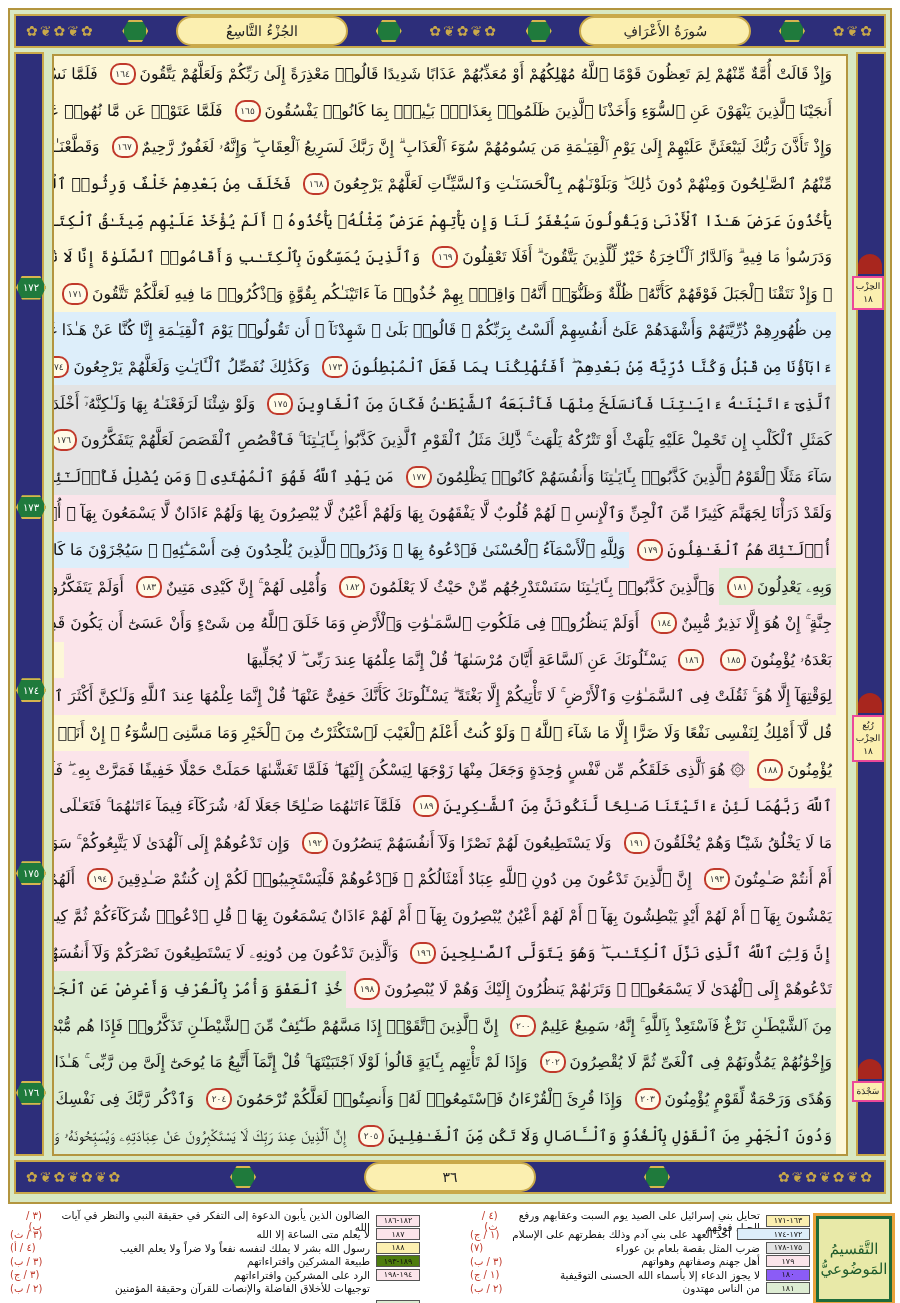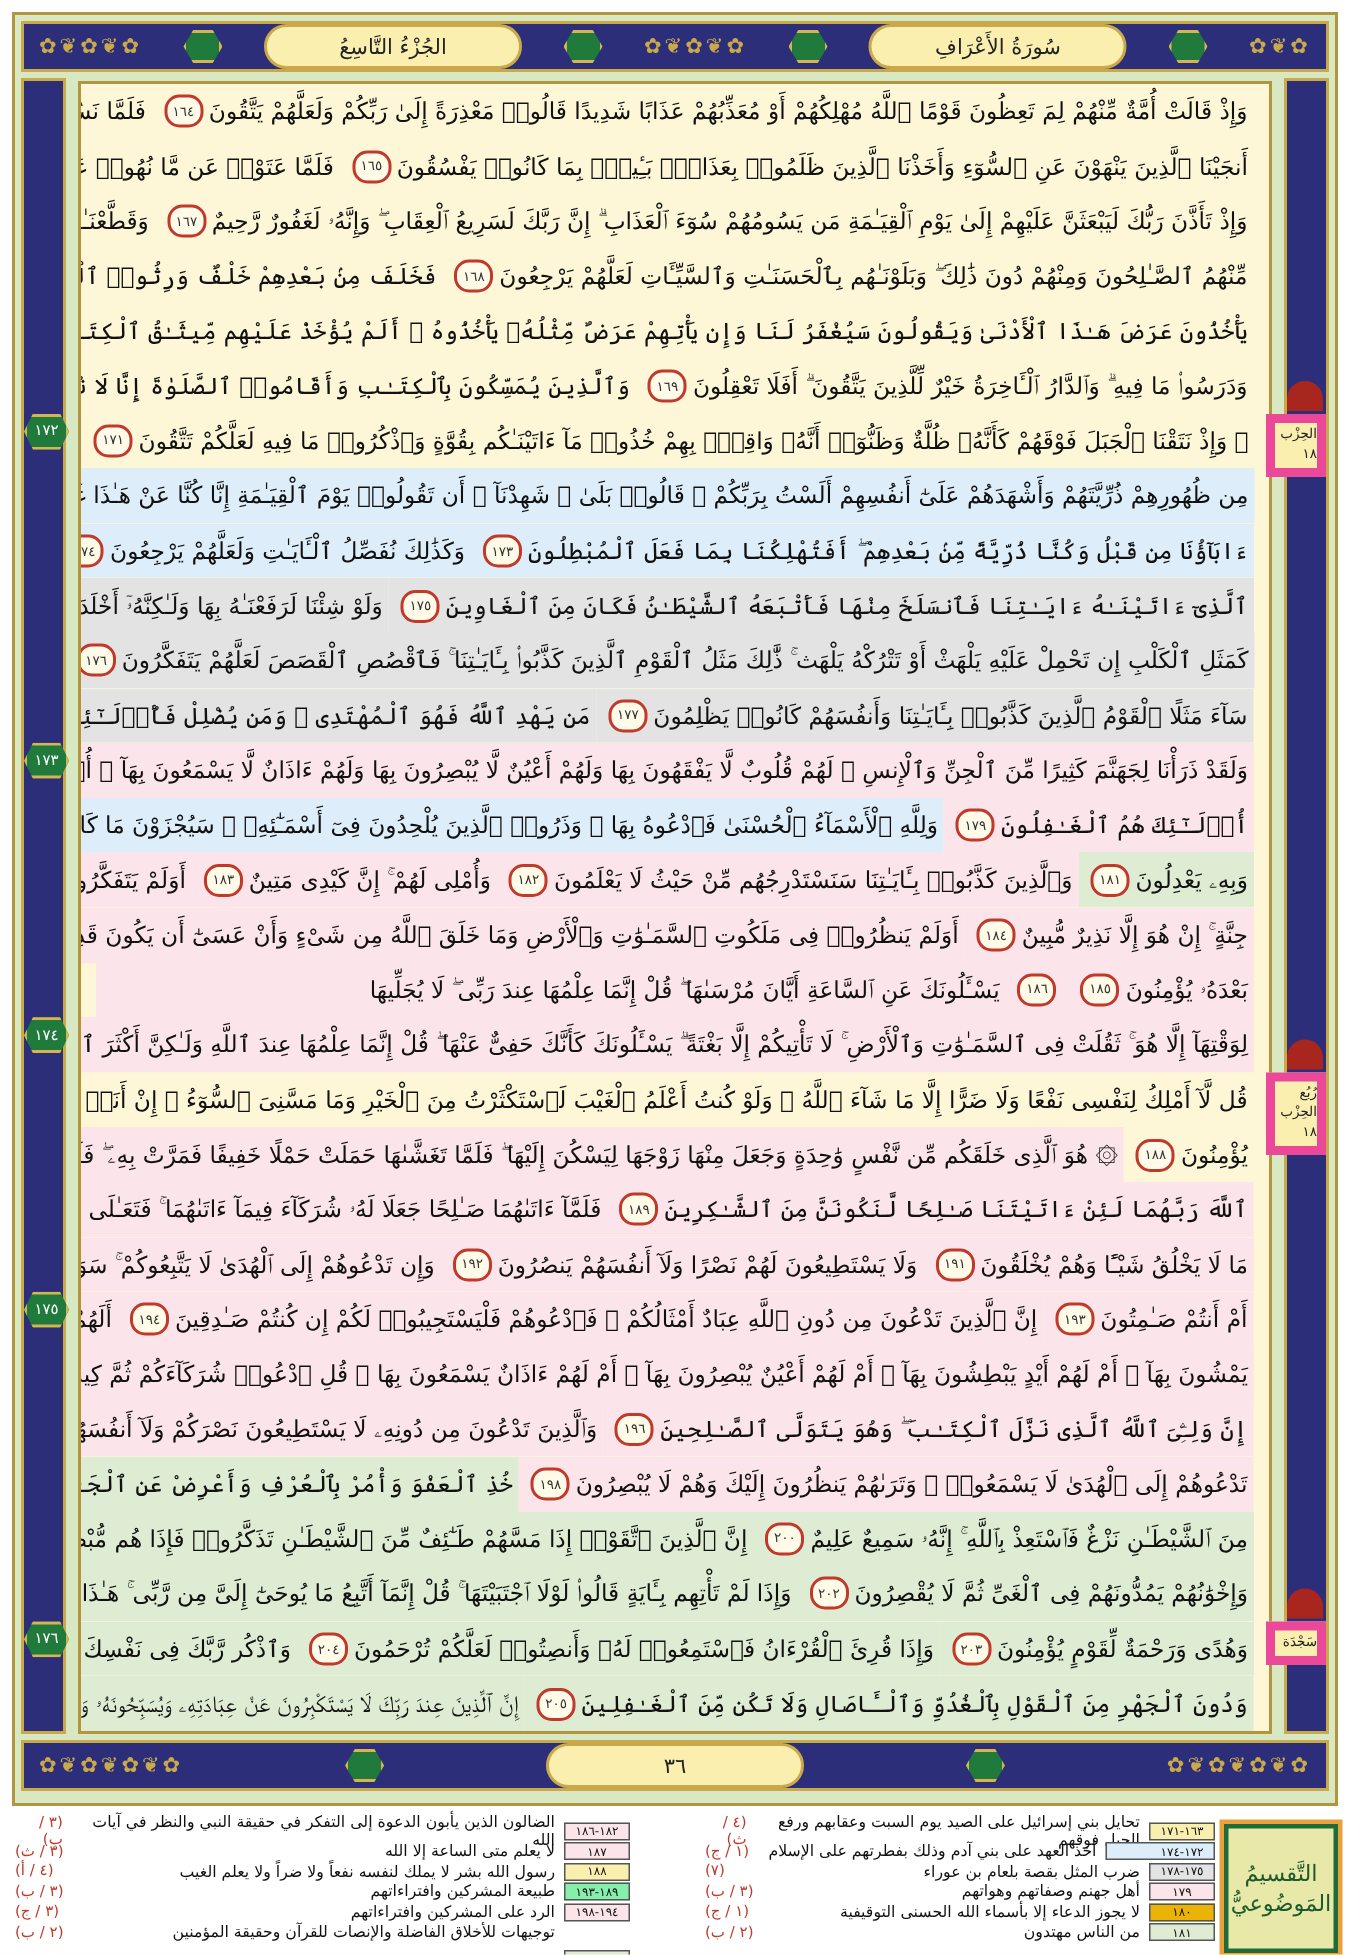--- a/index.html
+++ b/index.html
@@ -18,21 +18,21 @@
   .line{position:absolute;left:0;right:0;height:38.5px;direction:rtl;display:flex;align-items:center;padding:0 10px;box-sizing:border-box;font-family:"DejaVu Serif",serif;font-size:15.5px;color:#111;white-space:nowrap;overflow:hidden;}
   .seg{height:100%;display:flex;align-items:center;padding:0 4px;}
   .c-yellow{background:#fdf7d8;}
   .c-blue{background:#ddeefa;}
   .c-gray{background:#e3e3e3;}
   .c-pink{background:#fbe4ea;}
   .c-green{background:#ddecd3;}
   .ayah{display:inline-flex;align-items:center;justify-content:center;min-width:22px;height:18px;border:2px solid #c0392b;border-radius:10px;font-size:9px;margin:0 4px;color:#333;background:#fffbe8;}
   .rowmark{position:absolute;left:0;width:30px;display:flex;justify-content:center;}
   .pgmark{width:26px;height:20px;background:#1f7a3c;color:#fff;font-size:10px;border:2px solid #d6b44f;display:flex;align-items:center;justify-content:center;clip-path:polygon(20% 0,80% 0,100% 50%,80% 100%,20% 100%,0 50%);}
-  .hizb{position:absolute;right:16px;width:28px;background:#fbefb0;border:6px solid #ec4899;font-size:9px;text-align:right;font-family:"DejaVu Serif",serif;padding:2px 0;line-height:13px;color:#222;}
+  .hizb{position:absolute;right:16px;width:28px;background:#fbefb0;border:2px solid #ec4899;font-size:9px;text-align:center;font-family:"DejaVu Serif",serif;padding:2px 0;line-height:13px;color:#222;}
   .dome{position:absolute;right:18px;width:24px;height:20px;background:#a8261e;border-radius:12px 12px 0 0;}
   .legend{position:absolute;left:0;top:1212px;width:900px;height:91px;direction:rtl;font-size:10.5px;color:#111;}
   .legend-title{position:absolute;right:8px;top:4px;width:70px;height:80px;background:#e8e9a8;border:3px solid #1f6b3a;outline:3px solid #e9a23b;display:flex;align-items:center;justify-content:center;text-align:center;font-family:"DejaVu Serif",serif;font-size:15px;line-height:20px;color:#1e5a2c;}
   .legend-col{position:absolute;top:2px;}
   .legend-col.c1{right:90px;width:340px;}
   .legend-col.c2{right:480px;width:410px;}
   .lrow{display:flex;align-items:center;height:13.5px;gap:6px;}
   .range{min-width:38px;height:10px;border:1px solid #555;font-size:8px;display:flex;align-items:center;justify-content:center;padding:0 2px;}
   .lref{color:#c0392b;font-size:10px;margin-right:auto;}
 </style>
@@ -352,21 +352,21 @@
         <span class="range" style="background: rgb(227, 227, 227);">١٧٥-١٧٨</span>
         <span>ضرب المثل بقصة بلعام بن عوراء</span>
         <span class="lref">(٧)</span>
       </div>
       <div class="lrow">
         <span class="range" style="background: rgb(251, 228, 234);">١٧٩</span>
         <span>أهل جهنم وصفاتهم وهواتهم</span>
         <span class="lref">(٣ / ب)</span>
       </div>
       <div class="lrow">
-        <span class="range" style="background: #eab308;">١٨٠</span>
+        <span class="range" style="background: #8b5cf6;">١٨٠</span>
         <span>لا يجوز الدعاء إلا بأسماء الله الحسنى التوقيفية</span>
         <span class="lref">(١ / ج)</span>
       </div>
       <div class="lrow">
         <span class="range" style="background: rgb(221, 236, 211);">١٨١</span>
         <span>من الناس مهتدون</span>
         <span class="lref">(٢ / ب)</span>
       </div>
     </div>
   <div class="legend-col c2" id="legLeft">
@@ -379,21 +379,21 @@
         <span class="range" style="background: rgb(251, 228, 234);">١٨٧</span>
         <span>لا يعلم متى الساعة إلا الله</span>
         <span class="lref">(٣ / ث)</span>
       </div>
       <div class="lrow">
         <span class="range" style="background: rgb(251, 239, 176);">١٨٨</span>
         <span>رسول الله بشر لا يملك لنفسه نفعاً ولا ضراً ولا يعلم الغيب</span>
         <span class="lref">(٤ / أ)</span>
       </div>
       <div class="lrow">
-        <span class="range" style="background: #86efac;">١٨٩-١٩٣</span>
+        <span class="range" style="background: #4d7c0f;">١٨٩-١٩٣</span>
         <span>طبيعة المشركين وافتراءاتهم</span>
         <span class="lref">(٣ / ب)</span>
       </div>
       <div class="lrow">
         <span class="range" style="background: rgb(251, 228, 234);">١٩٤-١٩٨</span>
         <span>الرد على المشركين وافتراءاتهم</span>
         <span class="lref">(٣ / ج)</span>
       </div>
       <div class="lrow">
         <span class="range" style="background: rgb(221, 236, 211); margin-top: 36px;">١٩٩-٢٠٦</span>

